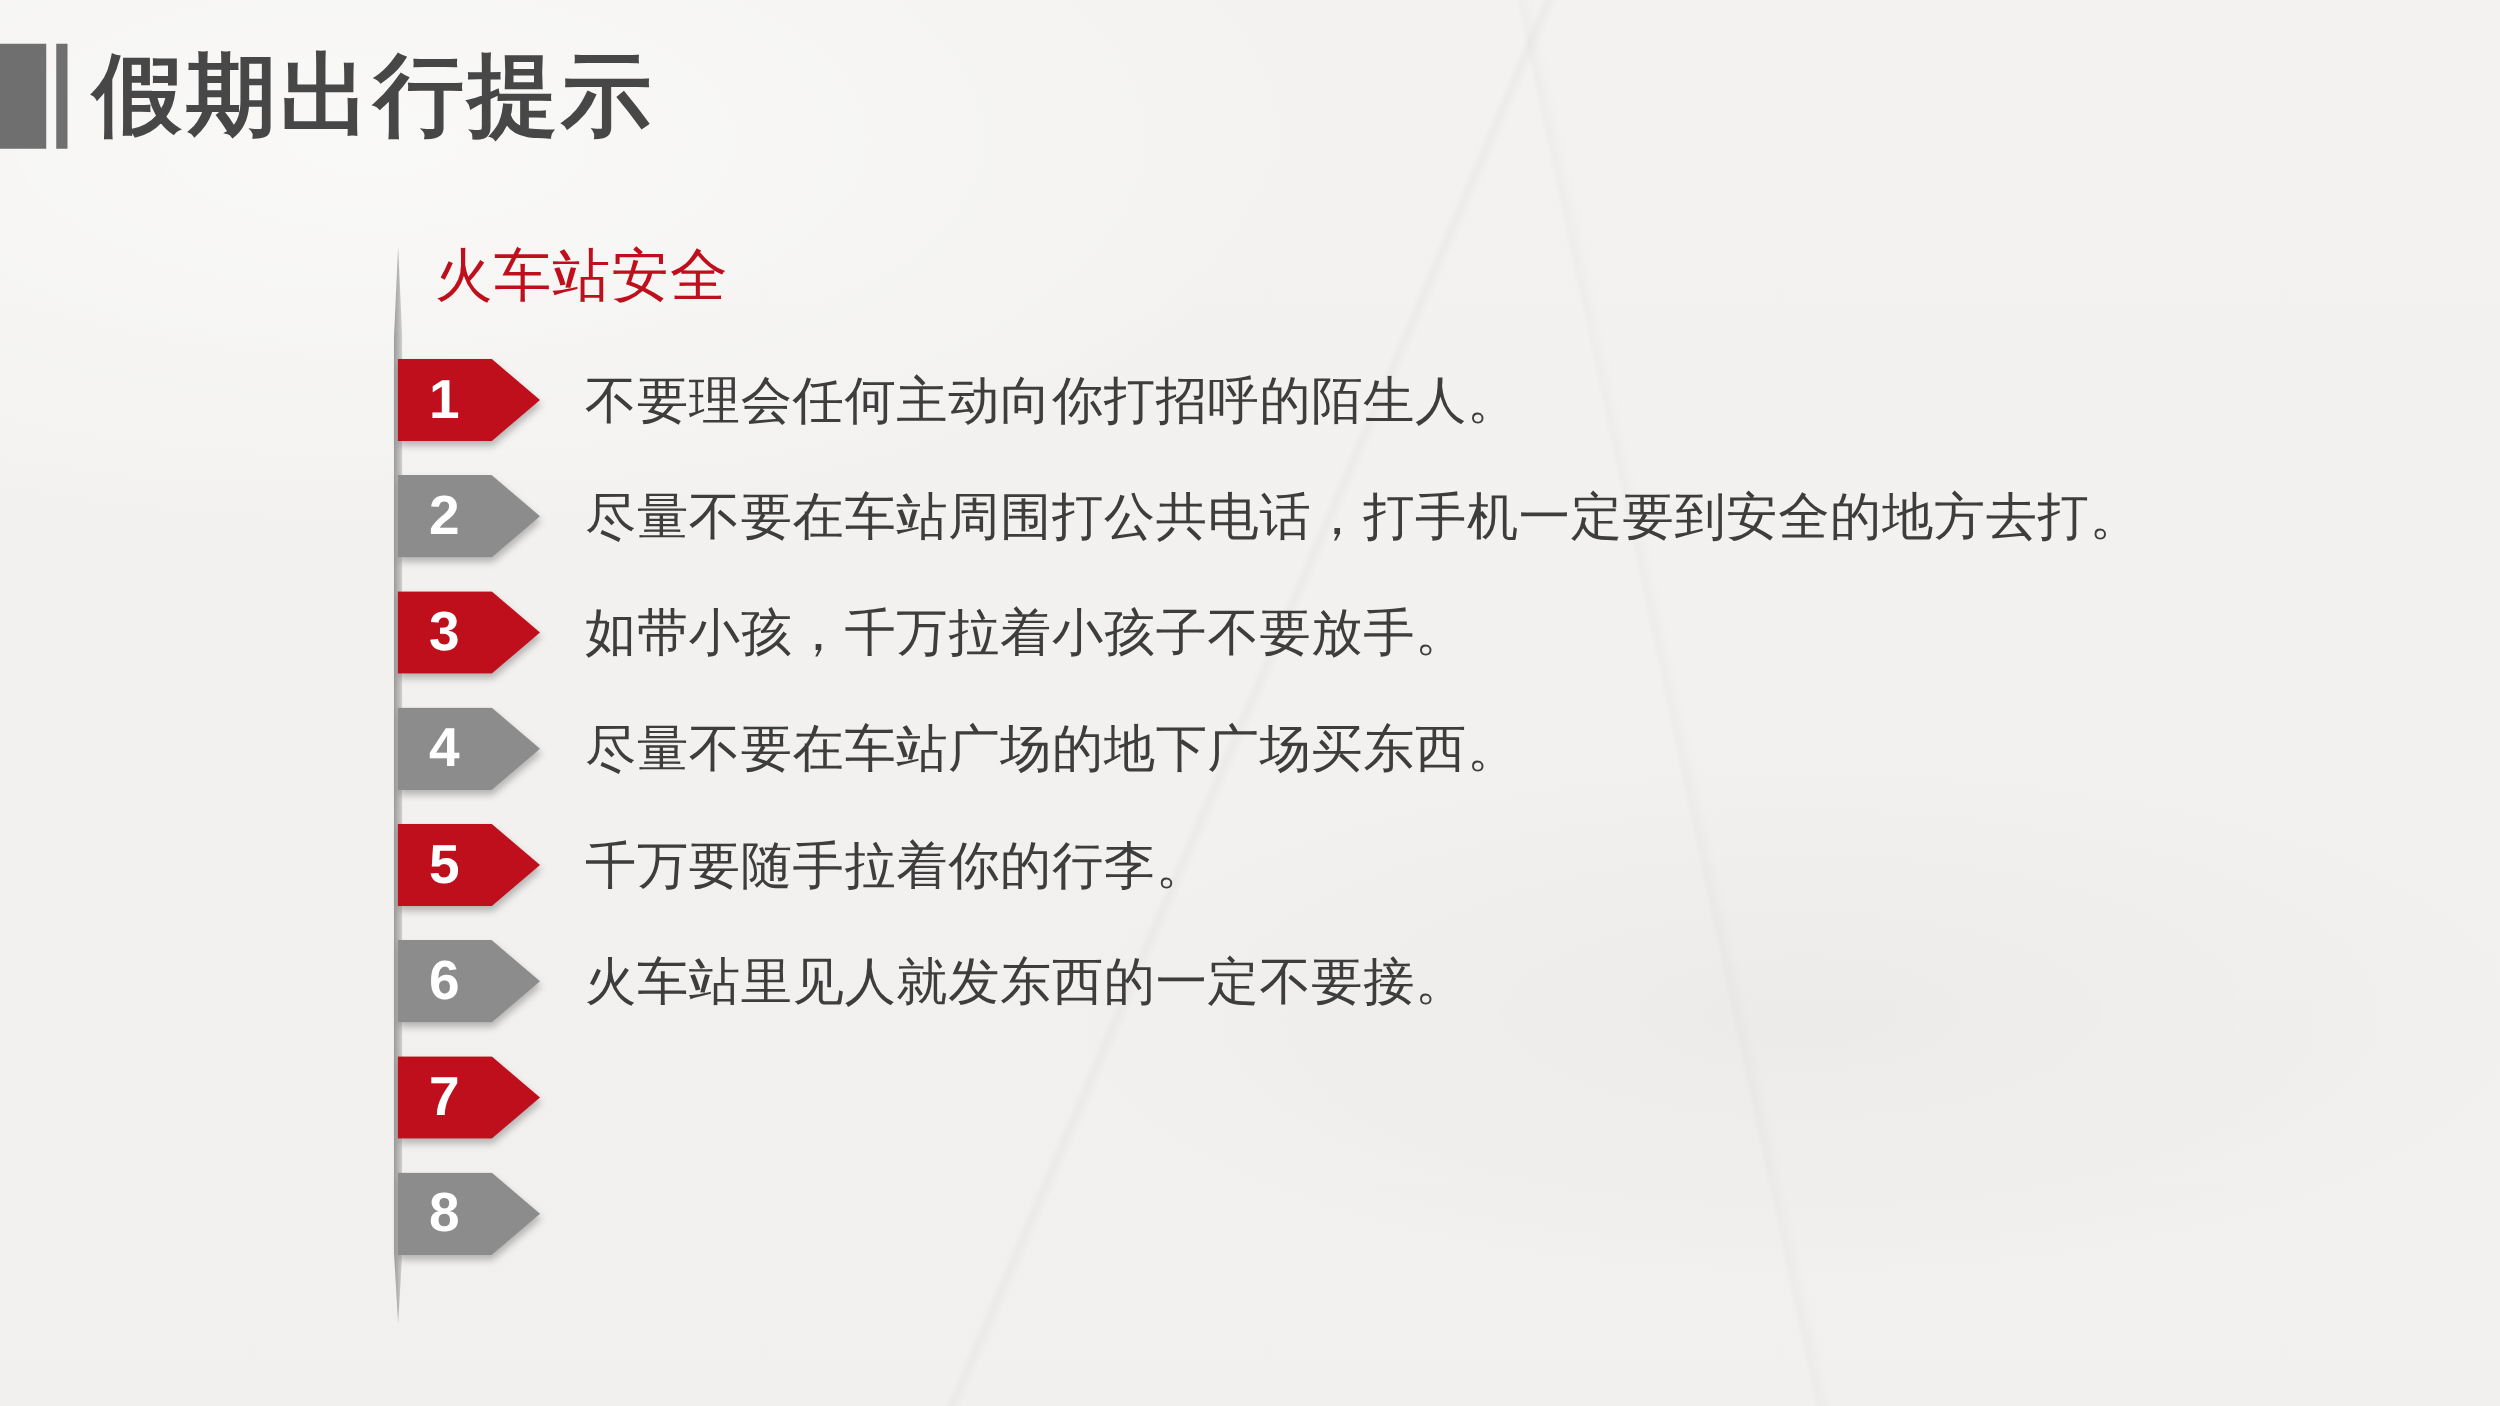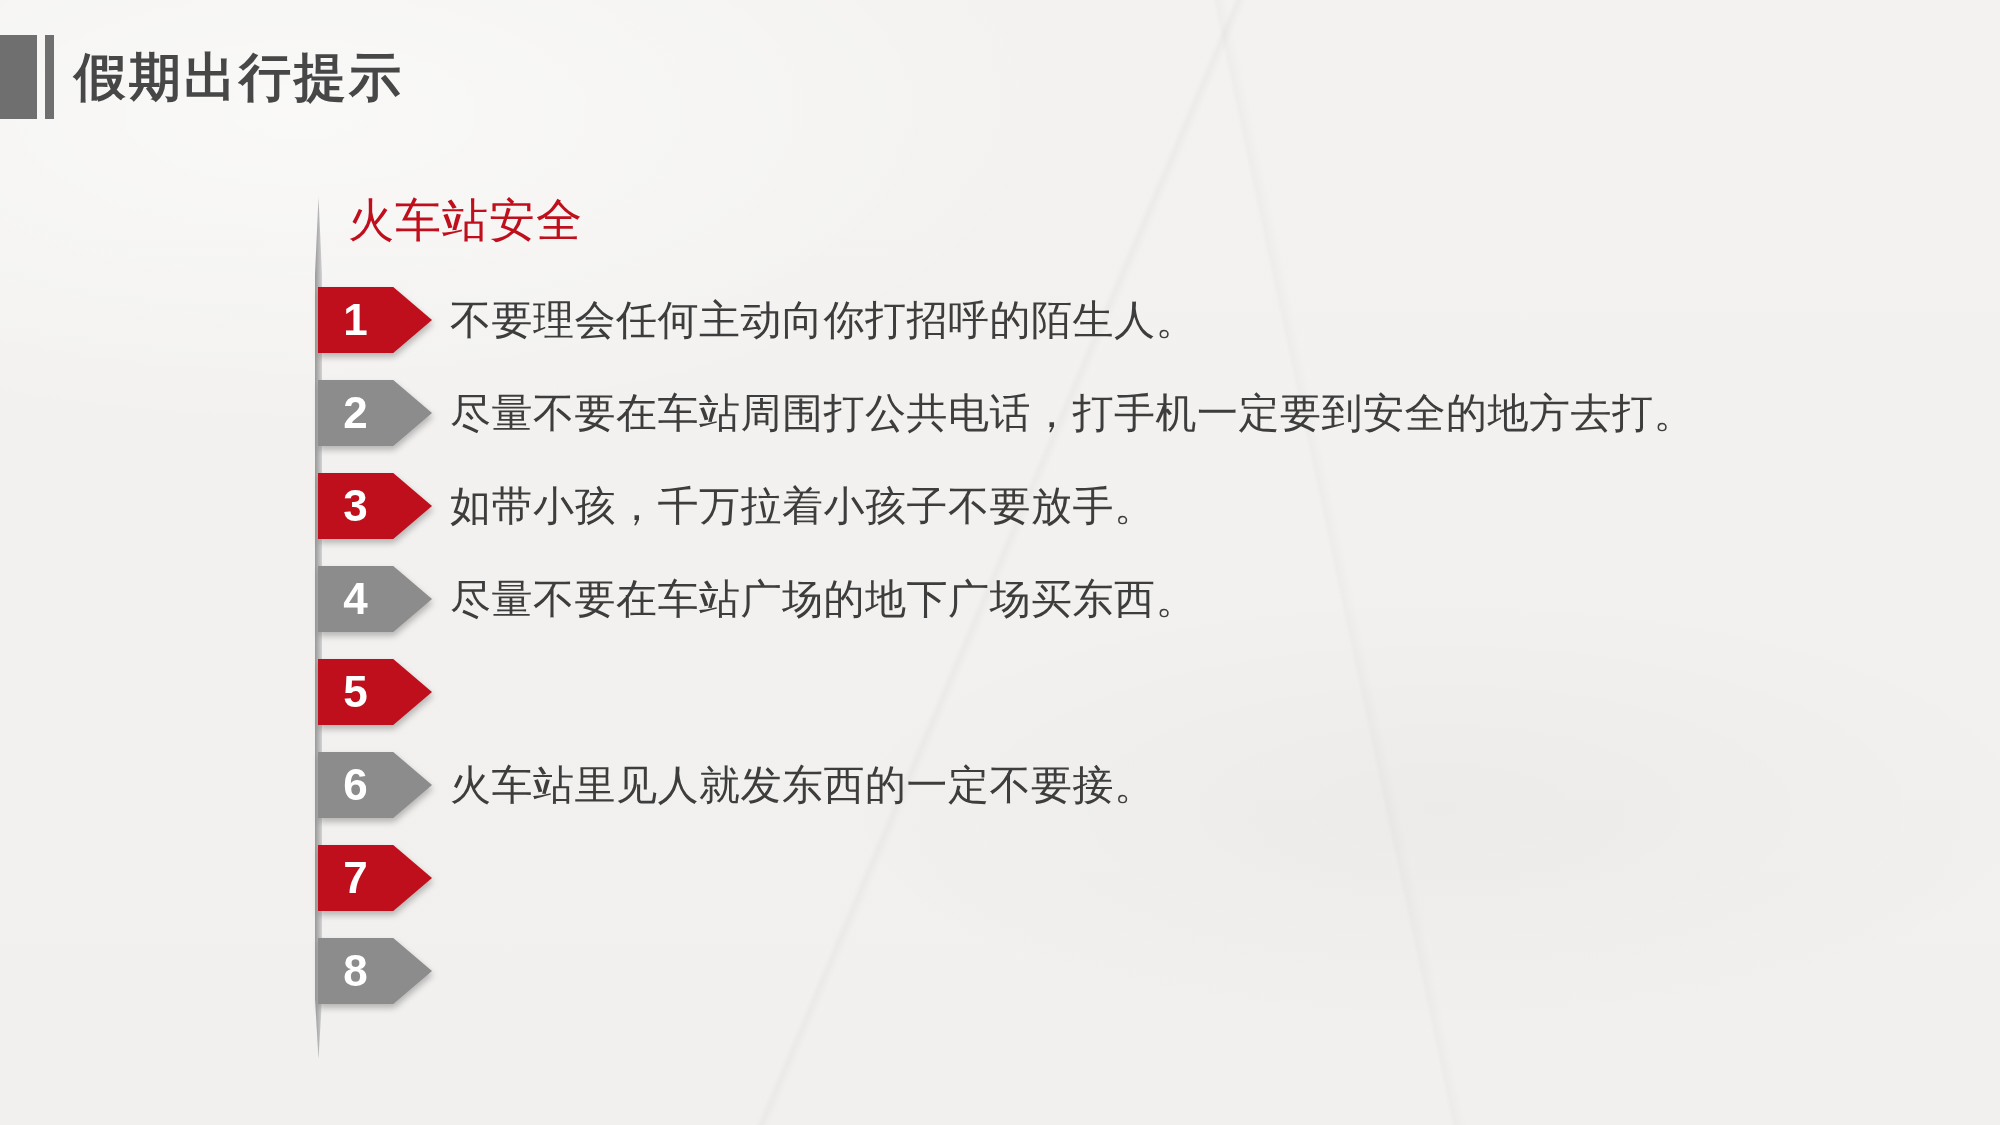--- a/index.html
+++ b/index.html
@@ -23,21 +23,21 @@
   .deco-square {
     left: 0; top: 35px; width: 37px; height: 84px;
     background: var(--decor, #6f6f6f);
   }
   .deco-bar {
     left: 45px; top: 35px; width: 9px; height: 84px;
     background: var(--decor, #6f6f6f);
   }
   .slide-title {
     left: 74px; top: 35px; height: 84px; line-height: 84px;
-    font-size: 52px; font-weight: bold; letter-spacing: 3px;
+    font-size: 72px; font-weight: bold; letter-spacing: 3px;
     color: var(--title, #474747);
     white-space: nowrap;
   }
 
   
   .pole {
     left: 315px; top: 197px; width: 7px; height: 862px;
     background: linear-gradient(to right, #999999, #d2d2d2);
     clip-path: polygon(50% 0, 100% 9%, 100% 93%, 50% 100%, 0 93%, 0 9%);
   }
@@ -61,21 +61,21 @@
   .badge {
     width: 114px; height: 66px;
     clip-path: polygon(0 0, 66% 0, 100% 50%, 66% 100%, 0 100%);
   }
   .num {
     display: block; width: 75px; line-height: 66px;
     text-align: center;
     color: #ffffff; font-size: 44px; font-weight: bold;
   }
   .item-text {
-    margin-left: 18px;
+    margin-left: 36px;
     font-size: 41px;
     color: var(--body, #3d3d3d);
     white-space: nowrap;
     letter-spacing: 0.5px;
   }
 </style>
 </head>
 <body>
 
 <div class="abs deco-square"></div>
@@ -117,20 +117,21 @@
       </div>
     </div>
     <div class="item-text">尽量不要在车站广场的地下广场买东西。</div>
   </div>
   <div class="row">
     <div class="badge-wrap">
       <div class="badge" style="background: rgb(192, 15, 28);">
         <span class="num">5</span>
       </div>
     </div>
+    <div class="item-text">千万要随手拉着你的行李。</div>
   </div>
   <div class="row">
     <div class="badge-wrap">
       <div class="badge" style="background: rgb(140, 140, 140);">
         <span class="num">6</span>
       </div>
     </div>
     <div class="item-text">火车站里见人就发东西的一定不要接。</div>
   </div>
   <div class="row">

